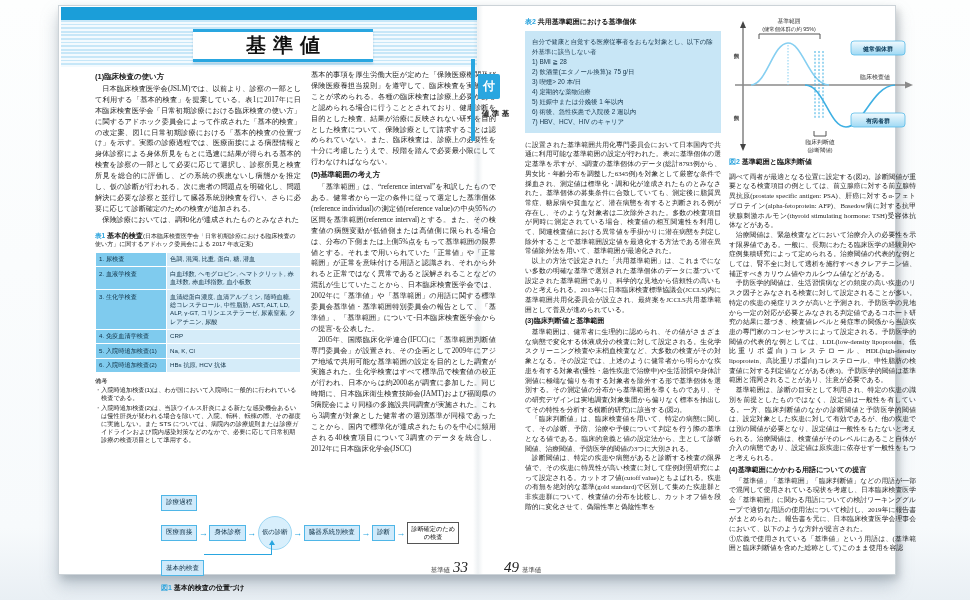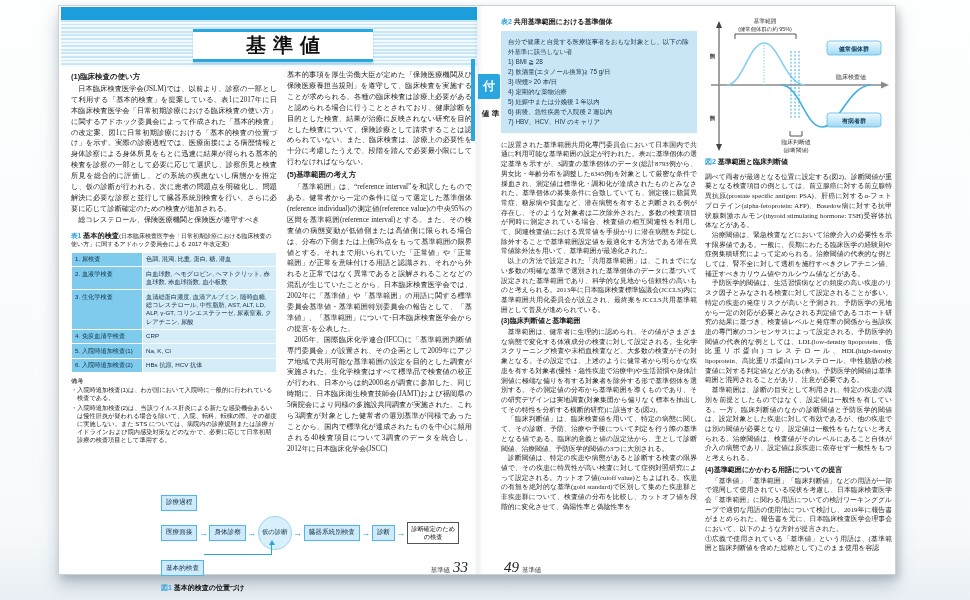--- a/index.html
+++ b/index.html
@@ -19,21 +19,21 @@
   .banner-bar { height:13px; background:#1b9ed9; }
   .banner-stripes { height:47px;
       background:repeating-linear-gradient(180deg,#c7e7f8 0px,#c7e7f8 1.7px,#f3fafe 1.7px,#f3fafe 3.6px); }
   .title-box { position:absolute; left:132px; top:22px; width:180px; height:33px; background:#fff;
       border-top:3px solid #29a6e0; border-bottom:3px solid #29a6e0; box-shadow:0 2px 2px rgba(40,120,170,.25);
       display:flex; align-items:center; justify-content:center;
       font-family:"Liberation Sans",sans-serif; font-weight:bold; font-size:20px; letter-spacing:7px;
       padding-left:7px; color:#111; }
 
   
-  .col { position:absolute; text-align:justify; color:#1d1d1d; overflow:hidden; }
+  .col { position:absolute; text-align:justify; color:#1d1d1d; overflow:hidden;margin-left:24px; }
   .lp-col1 { left:12px;  top:64px; width:206px; height:418px; font-size:7.2px; line-height:10.9px; }
   .lp-col2 { left:228px; top:64px; width:185px; height:418px; font-size:7.2px; line-height:10.9px; }
   .rp-col3 { left:22px;  top:11px; width:196px; height:538px; font-size:6.8px; line-height:9.7px; }
   .rp-col4 { left:226px; top:9px;  width:187px; height:540px; font-size:6.8px; line-height:9.7px; }
   .para { margin:0; }
   .para.indent { text-indent:1em; }
   .sec-h { font-family:"Liberation Sans",sans-serif; font-weight:bold; font-size:1.04em; margin:2px 0 1px; text-align:left; }
   .lbl { color:#29a3dd; font-family:"Liberation Sans",sans-serif; font-weight:bold; }
 
   
@@ -102,21 +102,21 @@
     <div class="page left-page">
       <div class="banner">
         <div class="banner-bar"></div>
         <div class="banner-stripes"></div>
         <div class="title-box">基準値</div>
       </div>
 
       <div class="col lp-col1">
         <div class="sec-h">(1)臨床検査の使い方</div>
         <p class="para indent">日本臨床検査医学会(JSLM)では、以前より、診察の一部として利用する「基本的検査」を提案している。表1に2017年に日本臨床検査医学会「日常初期診療における臨床検査の使い方」に関するアドホック委員会によって作成された「基本的検査」の改定案、図1に日常初期診療における「基本的検査の位置づけ」を示す。実際の診療過程では、医療面接による病歴情報と身体診察による身体所見をもとに迅速に結果が得られる基本的検査を診察の一部として必要に応じて選択し、診察所見と検査所見を総合的に評価し、どの系統の疾患ないし病態かを推定し、仮の診断が行われる。次に患者の問題点を明確化し、問題解決に必要な診察と並行して臓器系統別検査を行い、さらに必要に応じて診断確定のための検査が追加される。</p>
-        <p class="para indent">総コレステロール、保険医療機関と保険医が遵守すべき</p>
+        <p class="para indent">保険診療においては、調和化が達成されたものとみなされた</p>
 
         <div class="tbl1-caption">
           <span class="lbl">表1</span>
           <b>基本的検査</b><span class="cap-note">(日本臨床検査医学会「日常初期診療における臨床検査の使い方」に関するアドホック委員会による 2017 年改定案)</span>
         </div>
         <table class="tbl1">
           <tbody>
             <tr>
               <td class="t1-name">1. 尿検査</td>
               <td class="t1-items">色調, 混濁, 比重, 蛋白, 糖, 潜血</td>

